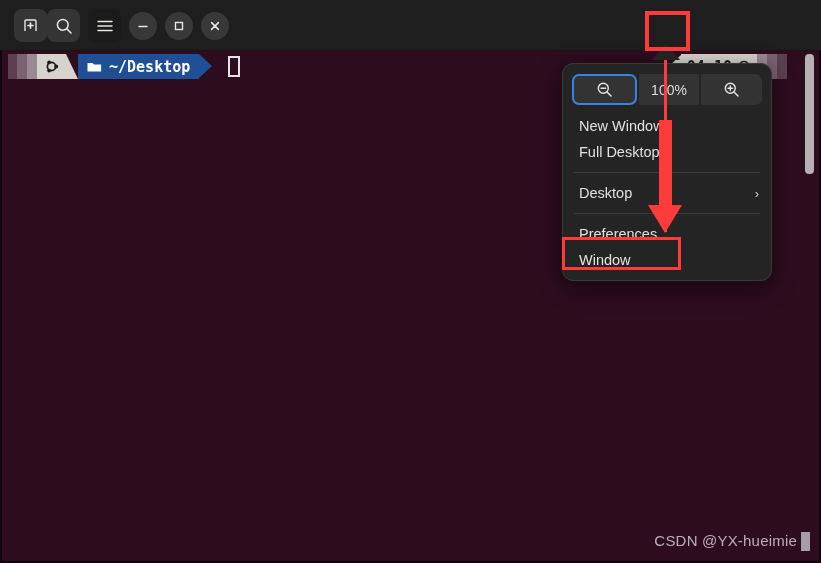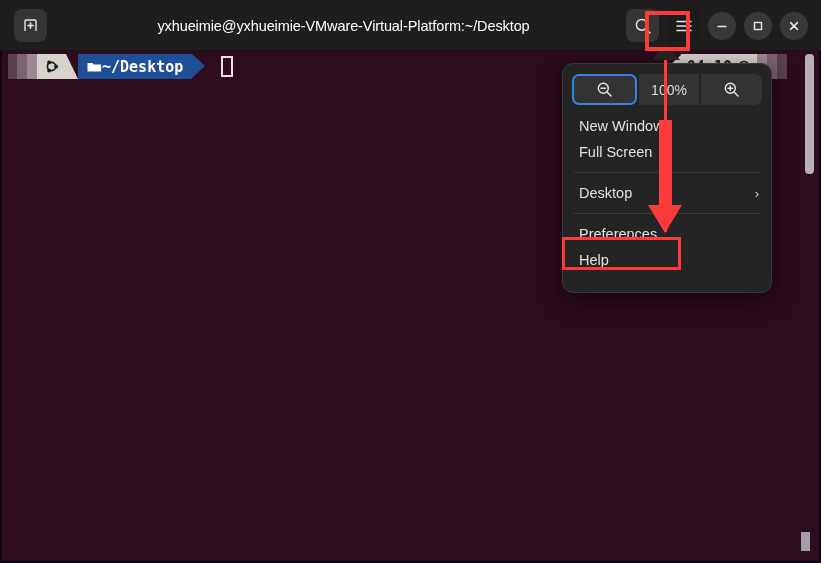--- a/index.html
+++ b/index.html
@@ -64,21 +64,21 @@
   }
   .pl-seg{display:flex;align-items:center;padding:0 6px;white-space:nowrap;}
   .pl-a{background:#5c4050;width:9px;padding:0;}
   .pl-b{background:#7b6271;width:10px;padding:0;}
   .pl-c{background:#9b8a95;width:10px;padding:0;}
   .pl-logo{background:#d6d2cc;color:#1a1a1a;padding:0 7px;font-size:14px;}
   .pl-arrow1{
     width:0;height:0;border-top:25px solid transparent;
     border-left:12px solid #d6d2cc;border-bottom:0;
   }
-  .pl-path{background:#1f4f96;color:#ffffff;padding:0 9px;}
+  .pl-path{background:#1f4f96;color:#ffffff;padding:0 9px;gap:7px;}
   .pl-arrow2{
     width:0;height:0;border-top:12.5px solid transparent;
     border-bottom:12.5px solid transparent;border-left:13px solid #1f4f96;
   }
   #cursor-block{
     width:12px;height:21px;border:2px solid #e9e2e8;
     box-sizing:border-box;margin-left:16px;align-self:center;
   }
   #term-time{
     position:absolute;right:32px;top:3px;height:25px;
@@ -109,21 +109,21 @@
     position:absolute;right:9px;bottom:10px;width:9px;height:19px;
     background:#a79daa;
   }
 
   
   #menu{
     position:absolute;left:562px;top:63px;width:210px;
     background:#242424;border-radius:11px;
     border:1px solid #3a3a3a;
     box-shadow:0 6px 22px rgba(0,0,0,.55);
-    padding:8px 0 19px 0;box-sizing:border-box;
+    padding:8px 0 7px 0;box-sizing:border-box;
   }
   #zoom-row{
     display:flex;margin:2px 9px 8px 9px;height:31px;gap:2px;
   }
   .zbtn{
     flex:1;background:#333333;display:flex;align-items:center;justify-content:center;
     color:#e6e6e6;cursor:pointer;
   }
   .zbtn:first-child{border-radius:7px 0 0 7px;}
   .zbtn:last-child{border-radius:0 7px 7px 0;}
@@ -176,21 +176,20 @@
 
   <div id="titlebar">
 
     <div class="tb-btn" id="newtab-btn">
       <svg width="17" height="17" viewBox="0 0 17 17">
         <path d="M3 14 V4 a1 1 0 0 1 1-1 h9 a1 1 0 0 1 1 1 V14" fill="none" stroke="#e8e6e3" stroke-width="1.4"></path>
         <path d="M8.5 6 V11 M6 8.5 H11" stroke="#e8e6e3" stroke-width="1.7" stroke-linecap="round"></path>
       </svg>
     </div>
 
-    <div id="title-text">yxhueimie@yxhueimie-VMware-Virtual-Platform:~/Desktop</div>
 
     <div id="tb-right">
 
       <div class="tb-btn">
         <svg width="18" height="18" viewBox="0 0 18 18">
           <circle cx="7.8" cy="7.8" r="5.4" fill="none" stroke="#e8e6e3" stroke-width="1.5"></circle>
           <path d="M11.8 11.8 L16 16" stroke="#e8e6e3" stroke-width="1.6" stroke-linecap="round"></path>
         </svg>
       </div>
 
@@ -258,20 +257,21 @@
         </svg>
       </div>
       <div class="t-seg t-s1"></div>
       <div class="t-seg t-s2"></div>
       <div class="t-seg t-s3"></div>
     </div>
 
     <div id="scrollbar-track"></div>
     <div id="scrollbar-thumb"></div>
 
+    <div id="watermark">CSDN @YX-hueimie</div>
     <div id="wm-cursor"></div>
   </div>
 
   <div id="menu">
 
     <div id="zoom-row">
       <div class="zbtn" id="zoom-out">
         <svg width="17" height="17" viewBox="0 0 17 17">
           <circle cx="7.3" cy="7.3" r="5" fill="none" stroke="#e6e6e6" stroke-width="1.4"></circle>
           <path d="M5 7.3 H9.6" stroke="#e6e6e6" stroke-width="1.4" stroke-linecap="round"></path>
@@ -286,40 +286,40 @@
           <path d="M11 11 L15 15" stroke="#e6e6e6" stroke-width="1.5" stroke-linecap="round"></path>
         </svg>
       </div>
     </div>
 
     <div class="mi">
       <span class="lbl">New Window</span>
     </div>
 
     <div class="mi">
-      <span class="lbl">Full Screen</span>
+      <span class="lbl">Full Desktop</span>
     </div>
 
     <div class="sep"></div>
 
 
     <div class="mi">
       <span class="lbl">Desktop</span>
       <span class="chev">›</span>
     </div>
 
     <div class="sep"></div>
 
     <div class="mi">
       <span class="lbl">Preferences</span>
     </div>
 
 
     <div class="mi">
-      <span class="lbl">Help</span>
+      <span class="lbl">Window</span>
     </div>
 
   </div>
 
   <div class="annot" id="arrow-shaft"></div>
   <div class="annot" id="arrow-shaft-wide"></div>
   <div class="annot" id="arrow-head-down"></div>
   <div class="annot" id="arrow-head-up"></div>
   <div class="annot" id="hl-menu-btn"></div>
   <div class="annot" id="hl-prefs"></div>

